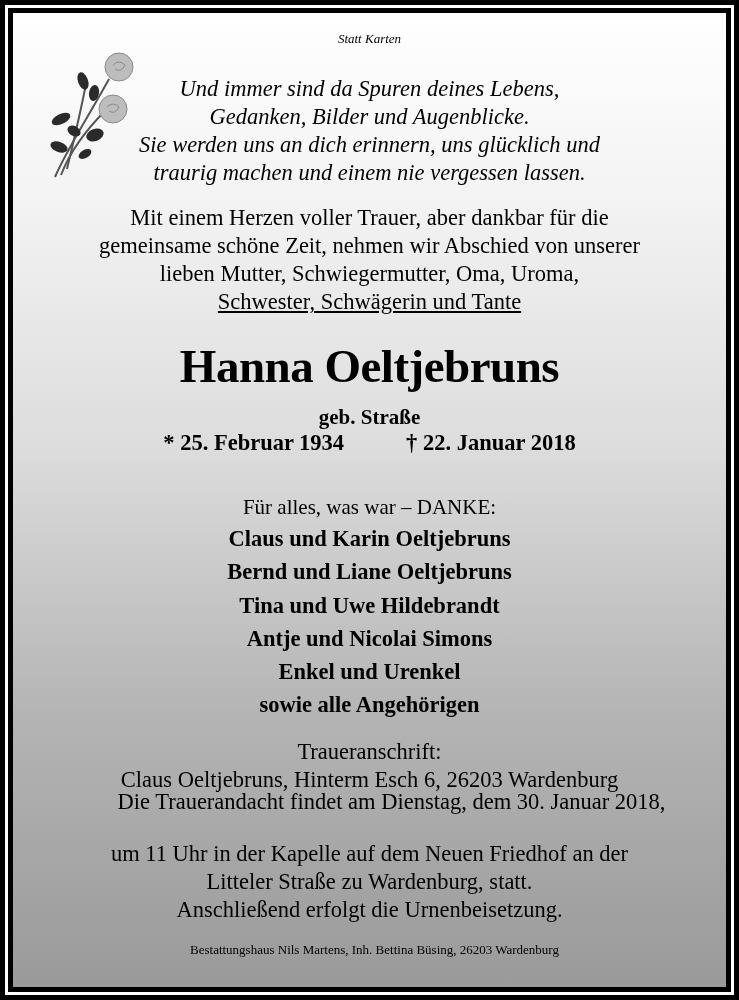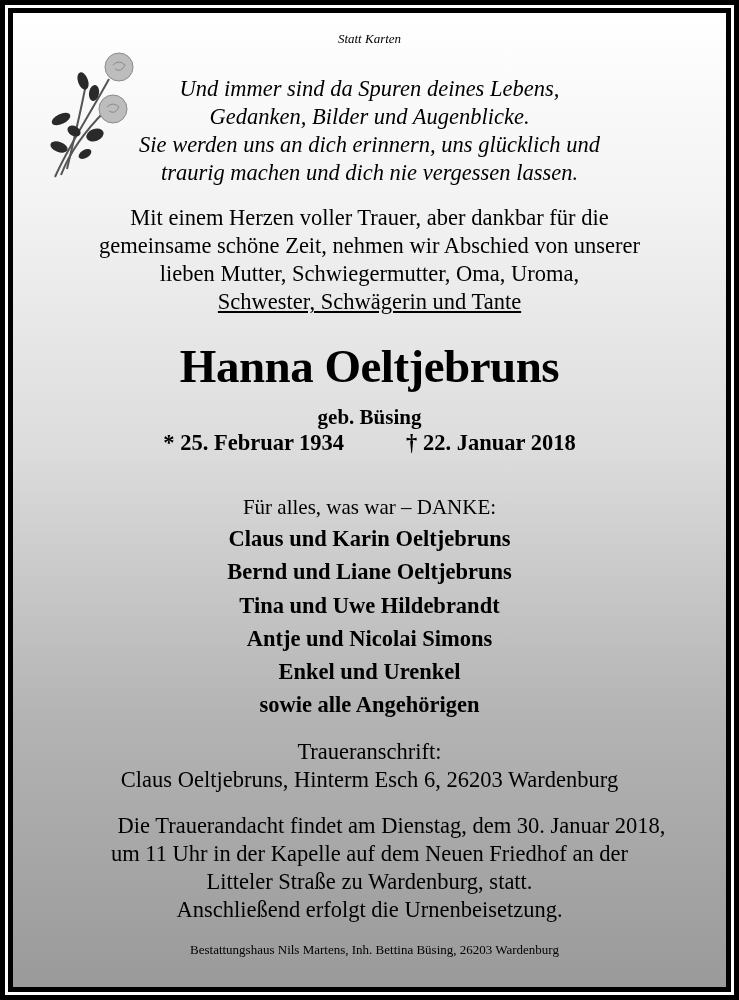--- a/index.html
+++ b/index.html
@@ -66,46 +66,46 @@
       <path d="M66 16 q6 -6 12 0 q-4 8 -10 4"></path>
       <path d="M60 58 q6 -6 12 0 q-4 8 -10 4"></path>
     </g>
   </svg>
 
   <div class="line italic f19" style="top:18px;">Statt Karten</div>
 
   <div class="line italic f22" style="top:63px;">Und immer sind da Spuren deines Lebens,</div>
   <div class="line italic f22" style="top:91px;">Gedanken, Bilder und Augenblicke.</div>
   <div class="line italic f22" style="top:119px;">Sie werden uns an dich erinnern, uns glücklich und</div>
-  <div class="line italic f22" style="top:147px;">traurig machen und dich nie vergessen lassen.</div>
+  <div class="line italic f22" style="top:147px;">traurig machen und einem nie vergessen lassen.</div>
 
   <div class="line f22" style="top:192px;">Mit einem Herzen voller Trauer, aber dankbar für die</div>
   <div class="line f22" style="top:220px;">gemeinsame schöne Zeit, nehmen wir Abschied von unserer</div>
   <div class="line f22" style="top:248px;">lieben Mutter, Schwiegermutter, Oma, Uroma,</div>
   <div class="line f22" style="top:276px;text-decoration:underline;">Schwester, Schwägerin und Tante</div>
 
   <div class="line name" style="top:326px;">Hanna Oeltjebruns</div>
-  <div class="line bold f21" style="top:392px;">geb. Büsing</div>
+  <div class="line bold f21" style="top:392px;">geb. Straße</div>
 
   <div class="line bold f22 dates" style="top:417px;">
     <span>* 25. Februar 1934</span>
     <span>† 22. Januar 2018</span>
   </div>
 
   <div class="line f21" style="top:482px;">Für alles, was war – DANKE:</div>
 
   <div class="line bold f22" style="top:513px;">Claus und Karin Oeltjebruns</div>
   <div class="line bold f22" style="top:546px;">Bernd und Liane Oeltjebruns</div>
   <div class="line bold f22" style="top:580px;">Tina und Uwe Hildebrandt</div>
   <div class="line bold f22" style="top:613px;">Antje und Nicolai Simons</div>
   <div class="line bold f22" style="top:646px;">Enkel und Urenkel</div>
   <div class="line bold f22" style="top:679px;">sowie alle Angehörigen</div>
 
   <div class="line f22" style="top:726px;">Traueranschrift:</div>
   <div class="line f22" style="top:754px;">Claus Oeltjebruns, Hinterm Esch 6, 26203 Wardenburg</div>
 
-  <div class="line f22" style="top:800px;padding-left:44px;">Die Trauerandacht findet am Dienstag, dem 30. Januar 2018,</div>
+  <div class="line f22" style="top:776px;padding-left:44px;">Die Trauerandacht findet am Dienstag, dem 30. Januar 2018,</div>
   <div class="line f22" style="top:828px;">um 11 Uhr in der Kapelle auf dem Neuen Friedhof an der</div>
   <div class="line f22" style="top:856px;">Litteler Straße zu Wardenburg, statt.</div>
   <div class="line f22" style="top:884px;">Anschließend erfolgt die Urnenbeisetzung.</div>
 
   <div class="line f19" style="top:929px;padding-left:10px;">Bestattungshaus Nils Martens, Inh. Bettina Büsing, 26203 Wardenburg</div>
 </div>
 
 </body></html>

